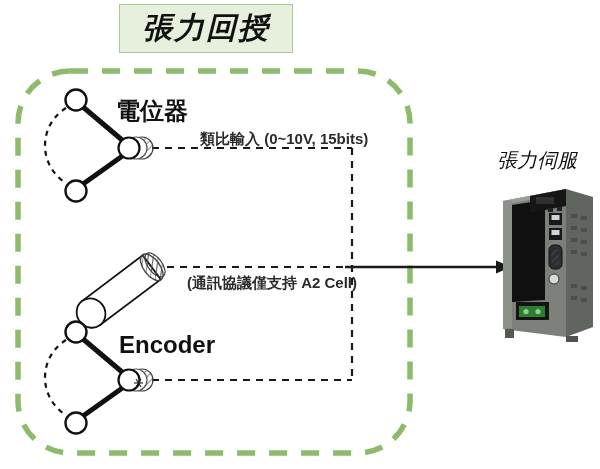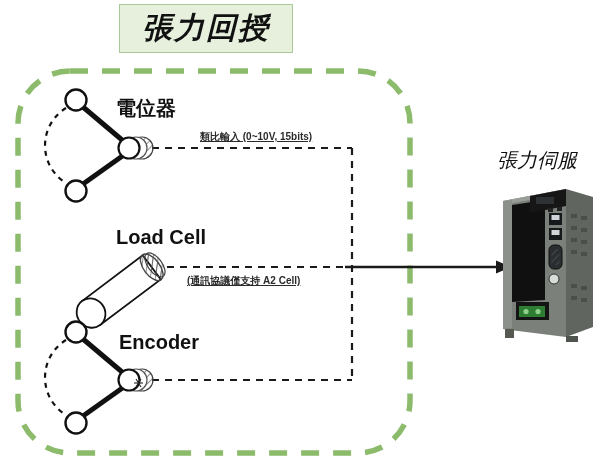--- a/index.html
+++ b/index.html
@@ -9,22 +9,22 @@
   }
   .title-box{
     position:absolute;left:119px;top:4px;width:172px;height:47px;
     background:#e6f0dd;border:1px solid #a9c996;
     display:flex;align-items:center;justify-content:center;
   }
   .title-box span{
     font-size:30px;font-weight:bold;font-style:italic;color:#111;letter-spacing:2px;
   }
   .lbl{position:absolute;color:#111;white-space:nowrap;}
-  .sensor-name{font-size:20px;font-weight:bold;}
-  .signal{font-size:10px;font-weight:600;color:#2b2b2b;text-decoration:underline;}
+  .sensor-name{font-size:24px;font-weight:bold;}
+  .signal{font-size:15px;font-weight:600;color:#2b2b2b;}
   .servo-name{font-size:20px;font-weight:normal;font-style:italic;}
   svg.layer{position:absolute;left:0;top:0;}
 </style>
 </head>
 <body>
 
 <div class="canvas">
 
   <div class="title-box">
     <span>張力回授</span>
@@ -132,19 +132,18 @@
       <circle cx="538" cy="311.5" r="2.6" fill="#8fd08f"></circle>
 
       <rect x="505" y="329" width="9" height="9" fill="#55594f"></rect>
       <rect x="566" y="336" width="12" height="6" fill="#50544e"></rect>
     </g>
   </svg>
 
   <div class="lbl sensor-name" style="left:116px;top:95px;">電位器</div>
   <div class="lbl signal" style="left:200px;top:130px;">類比輸入 (0~10V, 15bits)</div>
 
-  <div class="lbl sensor-name" style="left:116px;top:226px;">Load Cell</div>
   <div class="lbl signal" style="left:187px;top:274px;">(通訊協議僅支持 A2 Cell)</div>
 
   <div class="lbl sensor-name" style="left:119px;top:331px;">Encoder</div>
 
   <div class="lbl servo-name" style="left:497px;top:147px;">張力伺服</div>
 </div>
 
 </body></html>

